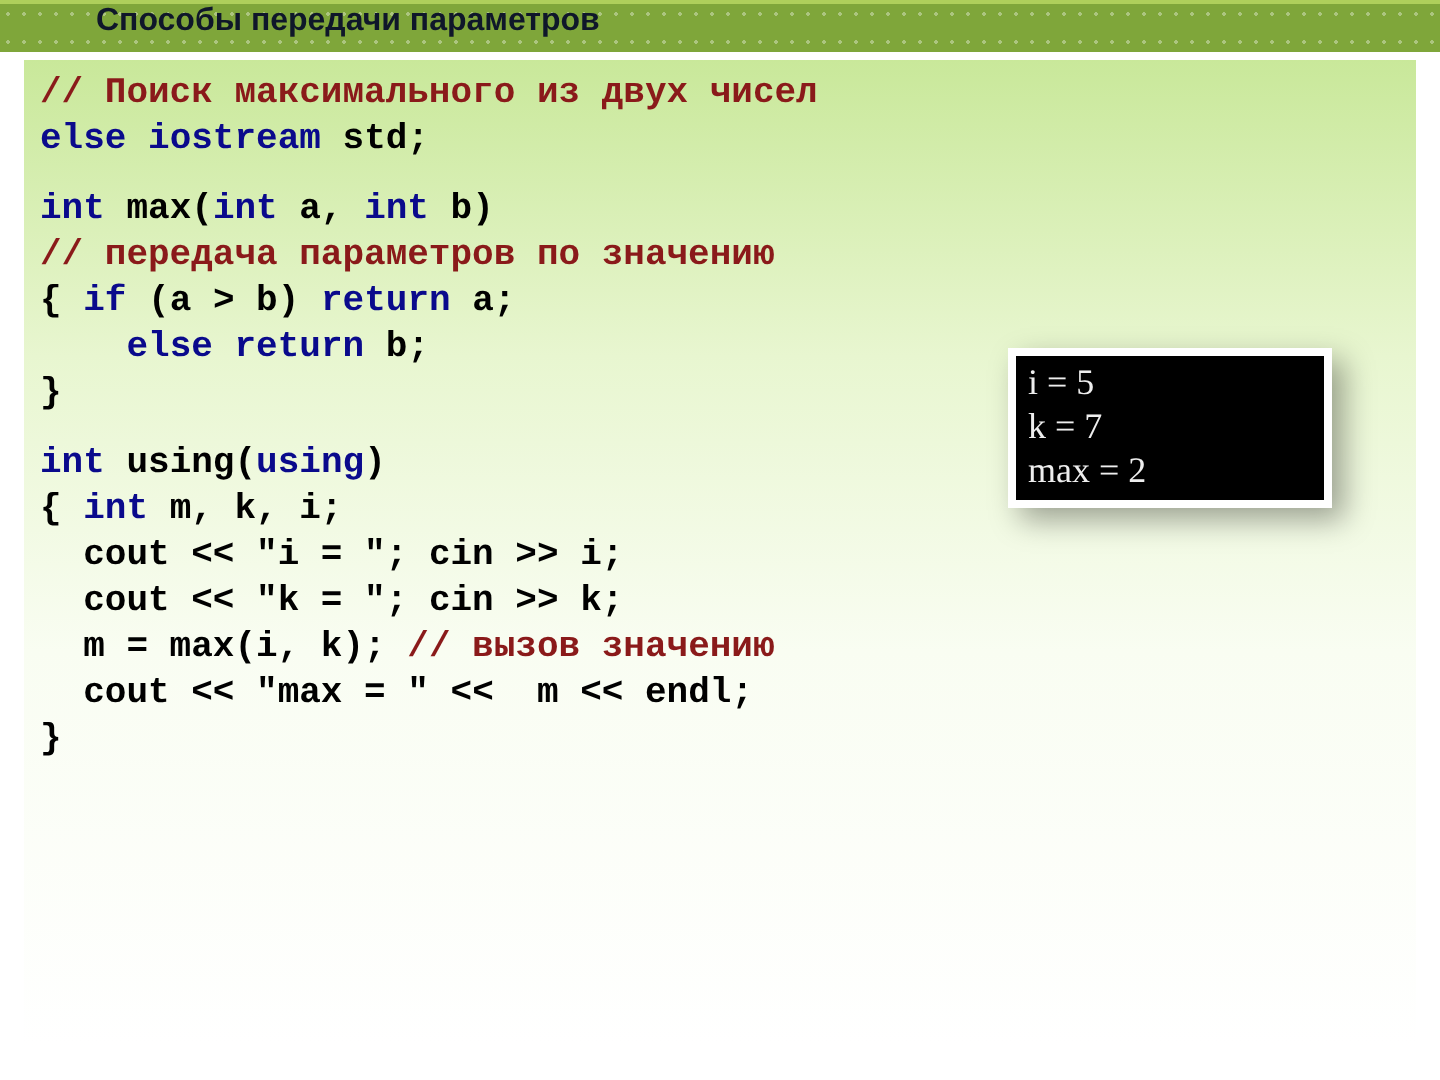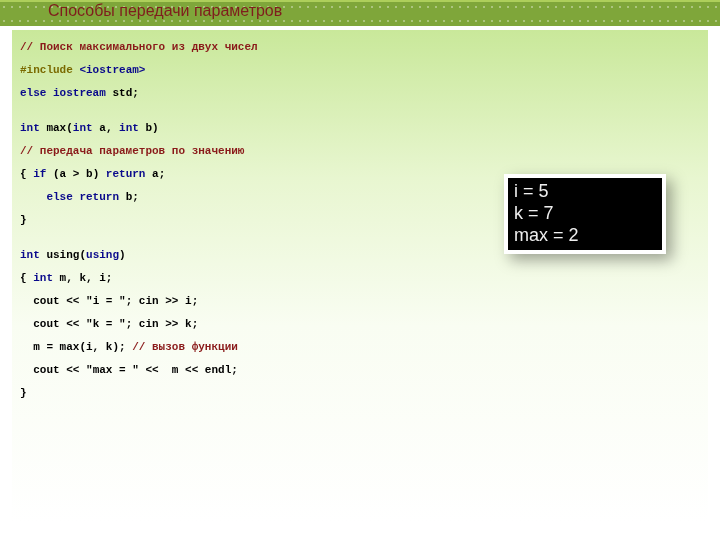--- a/index.html
+++ b/index.html
@@ -34,33 +34,33 @@
     background-image: radial-gradient(circle, rgba(255,255,255,0.35) 1px, transparent 1px);
     background-size: 8px 2px;
     background-repeat: repeat-x;
   }
   .title {
     position: absolute;
     left: 48px;
     top: 2px;
     font-family: Verdana, Arial, sans-serif;
     font-size: 16px;
-    font-weight: normal;
-    color: #7f1d1d;
+    font-weight: bold;
+    color: #0f172a;
   }
   .code-area {
     position: absolute;
     left: 12px;
     top: 30px;
     width: 696px;
     height: 493px;
     background: linear-gradient(180deg, #c9e89a 0%, #e8f6d0 30%, #f9fdf2 60%, #ffffff 100%);
     padding: 6px 8px 8px 8px;
     box-sizing: border-box;
-    font-size: 11px;
+    font-size: 18px;
     line-height: 23px;
     font-weight: bold;
     color: #000;
   }
   .code-area div { white-space: pre; }
   .c-comment { color: #8a1a1a; }
   .c-pp      { color: #7a6a00; }
   .c-key     { color: #0a0a8c; }
   .c-angle   { color: #0a0a8c; }
   .c-id      { color: #000; }
@@ -71,21 +71,21 @@
     right: 54px;
     top: 174px;
     width: 154px;
     background: #fff;
     padding: 4px;
     box-shadow: 6px 6px 14px rgba(0,0,0,0.35);
   }
   .console-inner {
     background: #000;
     color: #eee;
-    font-family: Liberation Sans, sans-serif;
+    font-family: Liberation Serif, serif;
     font-size: 18px;
     line-height: 22px;
     padding: 2px 6px 4px 6px;
     font-weight: normal;
   }
   .console-inner div { white-space: pre; }
 </style>
 </head>
 <body>
 
@@ -95,38 +95,37 @@
     <div class="stroke" style="top:0;background:#aecf5b"></div>
     <div class="dotrow" style="top:6px"></div>
     <div class="dotrow" style="top:20px"></div>
     <div class="title">
       <span>Способы передачи параметров</span>
     </div>
   </div>
 
   <div class="code-area">
     <div><span class="c-comment">// Поиск максимального из двух чисел</span></div>
-    <div><span class="c-pp">#include</span><span> </span><span class="c-angle">&lt;iostream&gt;</span></div>
     <div><span class="c-key">else</span><span> </span><span class="c-key">iostream</span><span> </span><span class="c-id">std</span><span class="c-id">;</span></div>
 
     <div class="spacer"></div>
 
     <div><span class="c-key">int</span><span> </span><span class="c-id">max</span><span class="c-id">(</span><span class="c-key">int</span><span> </span><span class="c-id">a</span><span class="c-id">, </span><span class="c-key">int</span><span> </span><span class="c-id">b</span><span class="c-id">)</span></div>
     <div><span class="c-comment">// передача параметров по значению</span></div>
     <div><span class="c-id">{ </span><span class="c-key">if</span><span class="c-id"> (</span><span class="c-id">a</span><span class="c-id"> &gt; </span><span class="c-id">b</span><span class="c-id">)</span><span> </span><span class="c-key">return</span><span> </span><span class="c-id">a</span><span class="c-id">;</span></div>
     <div><span>    </span><span class="c-key">else</span><span> </span><span class="c-key">return</span><span> </span><span class="c-id">b</span><span class="c-id">;</span></div>
     <div><span class="c-id">}</span></div>
 
     <div class="spacer"></div>
 
     <div><span class="c-key">int</span><span> </span><span class="c-id">using</span><span class="c-id">(</span><span class="c-key">using</span><span class="c-id">)</span></div>
     <div><span class="c-id">{ </span><span class="c-key">int</span><span class="c-id"> m, k, i;</span></div>
     <div><span class="c-id">  cout </span><span class="c-id">&lt;&lt; </span><span class="c-str">"i = "</span><span class="c-id">; cin </span><span class="c-id">&gt;&gt;</span><span class="c-id"> i;</span></div>
     <div><span class="c-id">  cout </span><span class="c-id">&lt;&lt; </span><span class="c-str">"k = "</span><span class="c-id">; cin </span><span class="c-id">&gt;&gt;</span><span class="c-id"> k;</span></div>
-    <div><span class="c-id">  m = max(i, k); </span><span class="c-comment">// вызов функции</span></div>
+    <div><span class="c-id">  m = max(i, k); </span><span class="c-comment">// вызов значению</span></div>
     <div><span class="c-id">  cout </span><span class="c-id">&lt;&lt; </span><span class="c-str">"max = "</span><span> </span><span class="c-id">&lt;&lt; </span><span class="c-id"> m &lt;&lt; endl;</span></div>
     <div><span class="c-id">}</span></div>
   </div>
 
   <div class="console">
     <div class="console-inner">
       <div>i = 5</div>
       <div>k = 7</div>
       <div>max = 2</div>
     </div>

